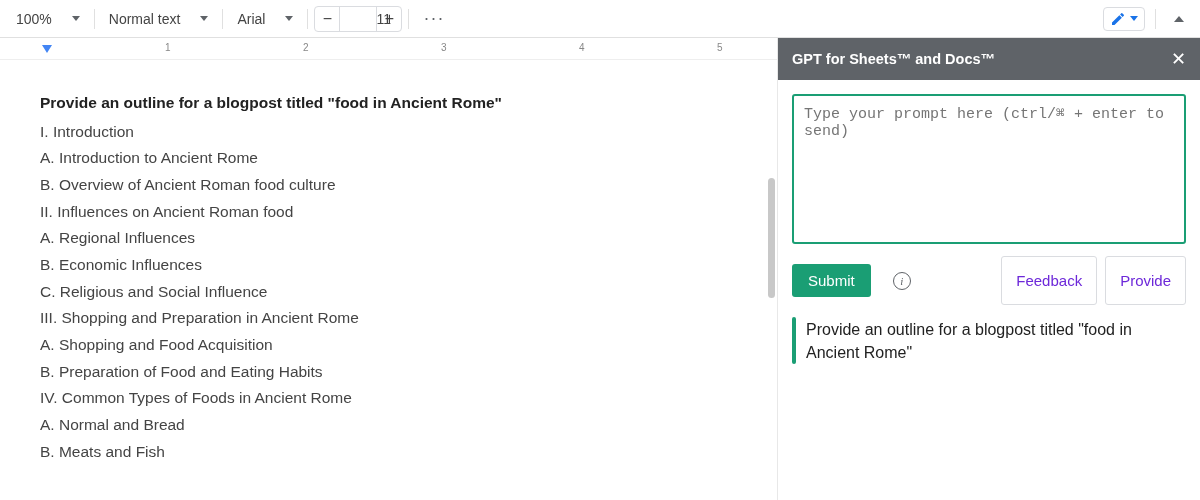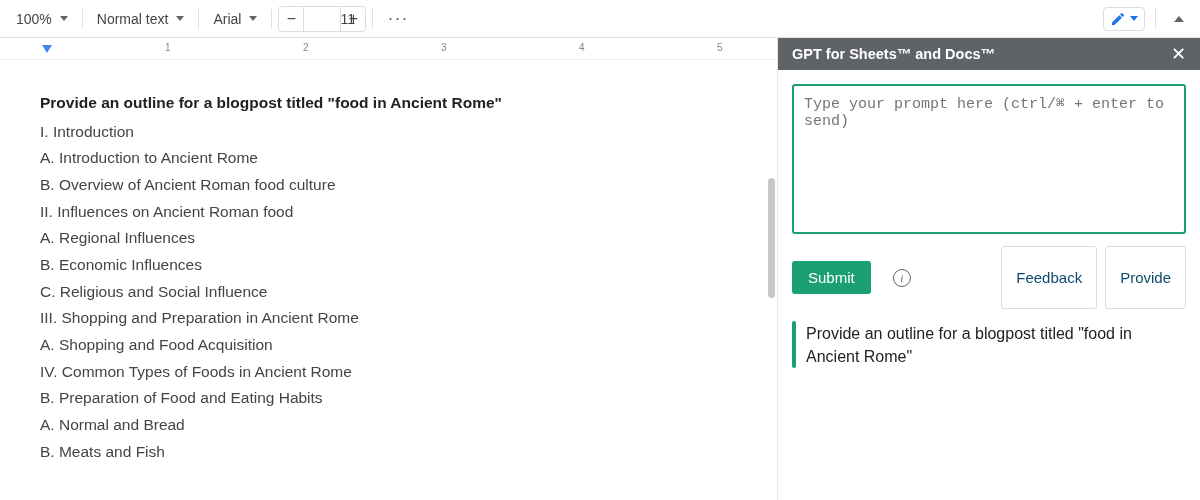--- a/index.html
+++ b/index.html
@@ -21,21 +21,21 @@
       gap: 2px;
       background: #fff;
     }
     .tb-item {
       display: flex;
       align-items: center;
       padding: 4px 8px;
       font-size: 14px;
       color: #444;
       border-radius: 4px;
-      gap: 8px;
+      gap: 20px;
       cursor: pointer;
     }
     .tb-sep {
       width: 1px;
       height: 20px;
       background: #e0e0e0;
       margin: 0 4px;
     }
     .tb-icon { display: inline-flex; align-items: center; justify-content: center; }
     .font-size-box {
@@ -136,21 +136,21 @@
       border-radius: 4px;
     }
     .sidebar {
       width: 423px;
       display: flex;
       flex-direction: column;
       background: #fff;
       border-left: 1px solid #e8e8e8;
     }
     .sidebar-header {
-      height: 32px;
+      height: 42px;
       background: #5f6368;
       color: #fff;
       display: flex;
       align-items: center;
       padding: 0 14px;
       font-size: 14.5px;
       font-weight: bold;
     }
     .sidebar-header .close {
       margin-left: auto;
@@ -197,23 +197,23 @@
       display: inline-flex;
       align-items: center;
       justify-content: center;
       font-size: 11px;
       color: #5f6368;
       font-style: italic;
       font-family: serif;
     }
     .link-btn {
       border: 1px solid #dadce0;
-      color: #0c4a6e;
+      color: #6d28d9;
       background: #fff;
-      padding: 22px 14px;
+      padding: 15px 14px;
       font-size: 15px;
       border-radius: 3px;
       cursor: pointer;
       text-align: center;
     }
     .history-item {
       display: flex;
       gap: 10px;
       align-items: flex-start;
       font-size: 16px;
@@ -303,22 +303,22 @@
       <div class="doc-title">Provide an outline for a blogpost titled "food in Ancient Rome"</div>
       <div>I. Introduction</div>
       <div>A. Introduction to Ancient Rome</div>
       <div>B. Overview of Ancient Roman food culture</div>
       <div>II. Influences on Ancient Roman food</div>
       <div>A. Regional Influences</div>
       <div>B. Economic Influences</div>
       <div>C. Religious and Social Influence</div>
       <div>III. Shopping and Preparation in Ancient Rome</div>
       <div>A. Shopping and Food Acquisition</div>
+      <div>B. Preparation of Food and Eating Habits</div>
       <div>IV. Common Types of Foods in Ancient Rome</div>
-      <div>B. Preparation of Food and Eating Habits</div>
       <div>A. Normal and Bread</div>
       <div>B. Meats and Fish</div>
     </div>
     <div class="vscroll"></div>
   </div>
 
   <div class="sidebar">
     <div class="sidebar-header">
       <span>GPT for Sheets™ and Docs™</span>
       <span class="close">✕</span>

